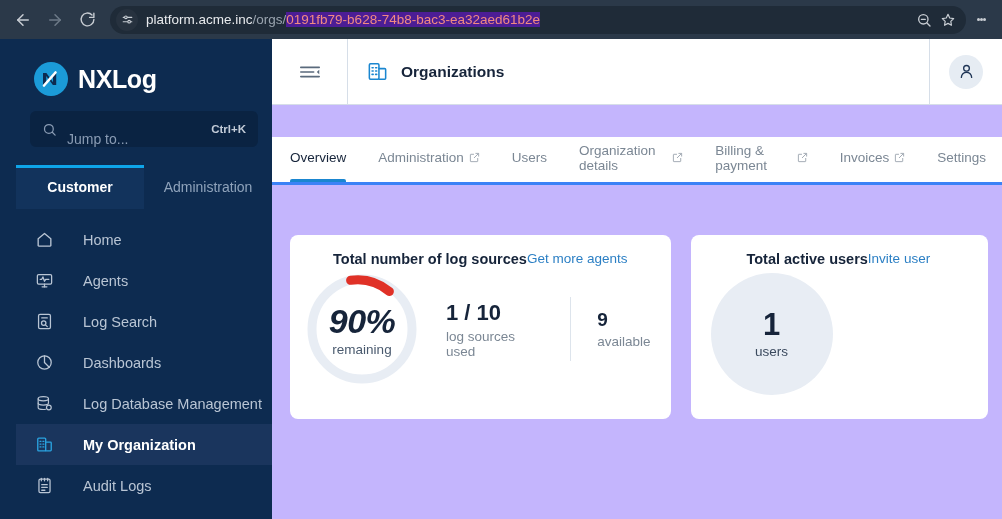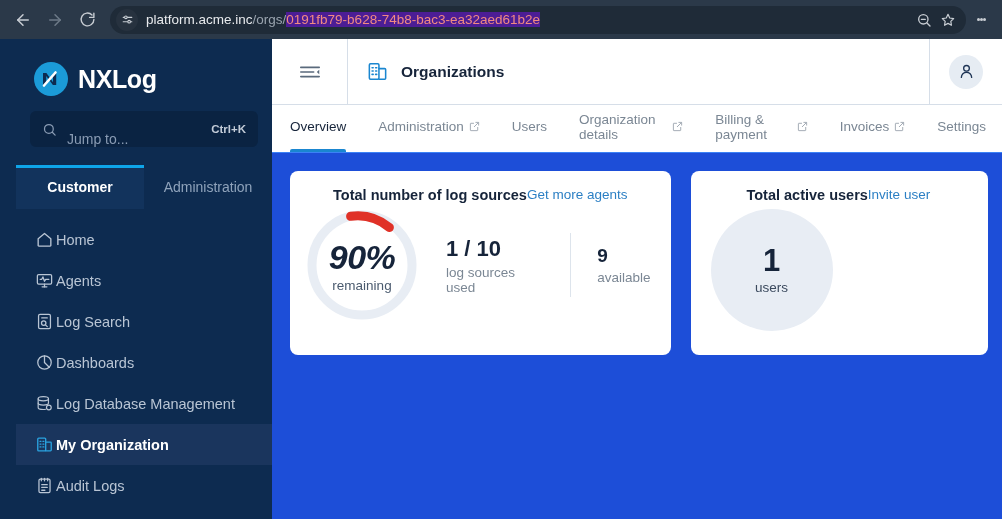--- a/index.html
+++ b/index.html
@@ -75,44 +75,44 @@
   .side-tab.active { color: #ffffff; font-weight: bold; background: #12335c; }
   .side-tab.active::before {
     content: ""; position: absolute; left: 0; right: 0; top: 0; height: 3px; background: #0ea5e9;
   }
   .side-tab.active::after {
     content: ""; position: absolute; right: 0; top: 3px; bottom: 0; width: 1px; background: #2a4straight;
   }
 
   .nav-list { margin-top: 10px; flex: 1 1 auto; overflow: hidden; }
   .nav-item {
-    display: flex; align-items: center; gap: 2px;
+    display: flex; align-items: center; gap: 29px;
     height: 41px; padding-left: 18px; font-size: 14.5px; color: #b9c5d4;
   }
   .nav-item .ico { width: 20px; height: 20px; flex: 0 0 auto; display: flex; align-items: center; justify-content: center; }
   .nav-item.active { background: #1a3counter; background: #1a355d; color: #ffffff; font-weight: bold; }
   .nav-item.active .ico svg { stroke: #2aa3e0; }
 
   
-  .main { flex: 1 1 auto; display: flex; flex-direction: column; min-width: 0; background: #1d4ed8; }
+  .main { flex: 1 1 auto; display: flex; flex-direction: column; min-width: 0; background: #c4b5fd; gap: 32px; }
   .topbar {
     height: 66px; min-height: 66px; background: #ffffff;
     display: flex; align-items: center; border-bottom: 1px solid #d6dee8;
   }
   .collapse-btn { width: 75px; display: flex; align-items: center; justify-content: center; height: 100%; }
   .topbar-div { width: 1px; background: #d6dee8; height: 100%; flex: 0 0 auto; }
   .topbar-title { display: flex; align-items: center; gap: 12px; padding-left: 18px; flex: 1 1 auto; }
   .topbar-title span { font-size: 15.5px; font-weight: bold; color: #16243a; }
   .avatar-cell { width: 72px; display: flex; align-items: center; justify-content: center; height: 100%; }
   .avatar { width: 34px; height: 34px; border-radius: 50%; background: #e6ecf3; display: flex; align-items: center; justify-content: center; }
 
   .tabs-row {
     height: 48px; min-height: 48px; background: #ffffff;
     display: flex; align-items: flex-end; padding-left: 18px;
-    border-bottom: 1px solid #3b82f6; gap: 0;
+    border-bottom: 3px solid #3b82f6; gap: 0;
   }
   .tab {
     display: flex; align-items: center; gap: 5px;
     height: 100%; padding: 0 16px; font-size: 13.5px; color: #7b8794; position: relative;
     padding-bottom: 4px;
   }
   .tab:first-child { padding-left: 0; margin-left: 0; }
   .tab.active { color: #16243a; }
   .tab.active::after {
     content: ""; position: absolute; left: 0; right: 16px; bottom: 0; height: 3px;

